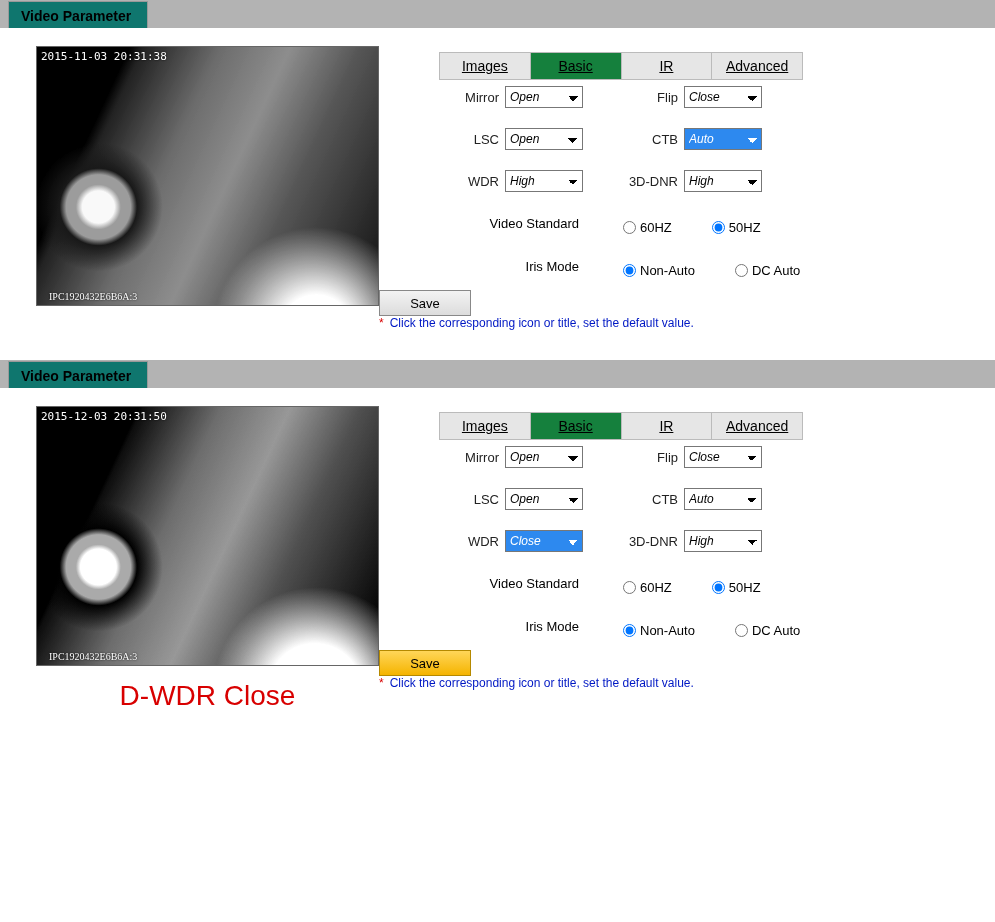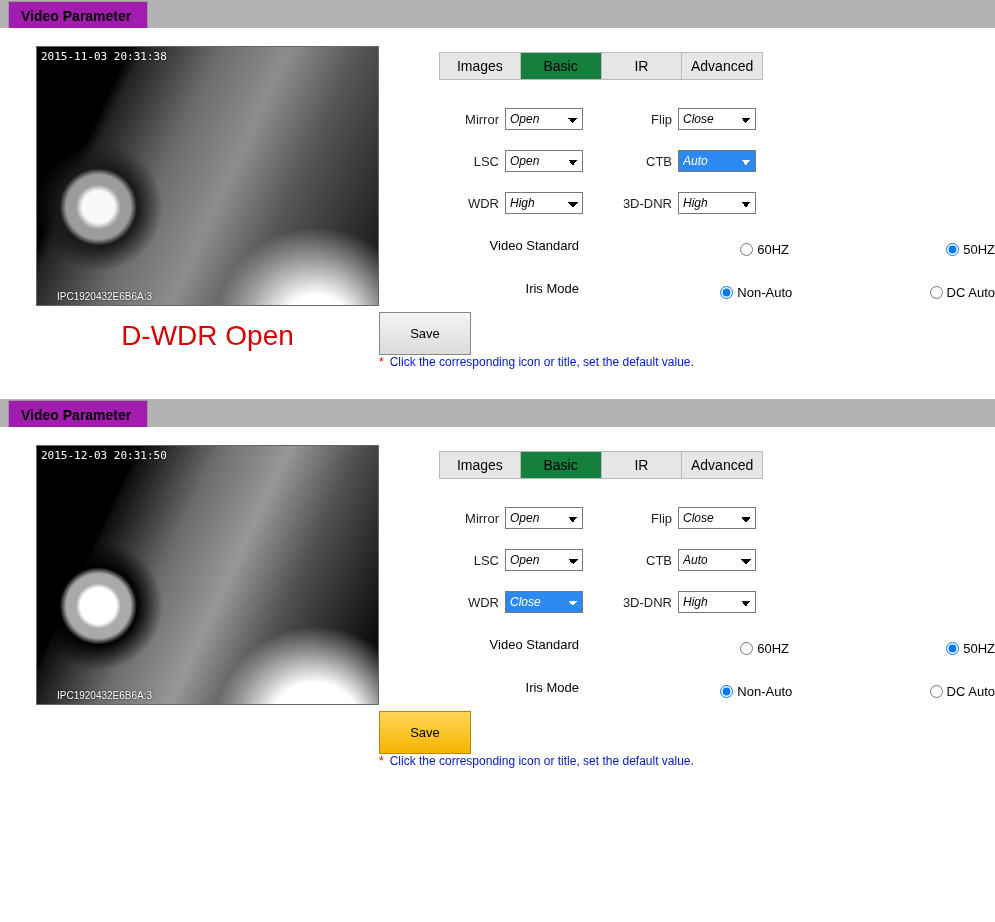--- a/index.html
+++ b/index.html
@@ -13,21 +13,21 @@
   .section {
     margin-bottom: 30px;
   }
   .header-bar {
     background: #b3b3b3;
     height: 28px;
     display: flex;
     align-items: flex-end;
   }
   .tab-title {
-    background: #a21caf;
+    background: #0f766e;
     font-weight: bold;
     font-size: 14px;
     padding: 6px 16px 4px 12px;
     border: 1px solid #999;
     border-bottom: none;
     margin-left: 8px;
   }
   .content-area {
     display: flex;
     padding: 18px 0 0 36px;
@@ -46,23 +46,23 @@
   .preview .ts {
     position: absolute;
     top: 3px; left: 4px;
     color: #fff;
     font-family: monospace;
     font-size: 11px;
     text-shadow: 0 0 2px #000;
   }
   .preview .osd-bl {
     position: absolute;
-    bottom: 3px; left: 20px;
+    bottom: 3px; left: 12px;
     color: #fff;
-    font-family: Liberation Sans, sans-serif;
+    font-family: Liberation Serif, serif;
     font-size: 10px;
     text-shadow: 0 0 2px #000;
   }
   
   .scene {
     position:absolute; inset:0;
     background:
       radial-gradient(circle at 82% 110%, #fff 0 8%, rgba(255,255,255,0) 26%),
       radial-gradient(circle at 18% 62%, #eee 0 5%, #999 7% 10%, #222 12%, rgba(0,0,0,0) 20%),
       linear-gradient(115deg, #0a0a0a 0 20%, #2a2a2a 23%, #6e6e6e 40%, #8c8c8c 55%, #5a5a5a 70%, #1a1a1a 100%);
@@ -76,37 +76,38 @@
   .caption {
     color: #d80000;
     font-size: 28px;
     margin-top: 14px;
     text-align: center;
   }
   .controls-col { flex:1; padding-top: 6px; }
   .ctrl-tabs {
     display:flex;
     border: 1px solid #bbb;
-    width: 324px;
+    width: 364px;
     margin-left: 10px;
-    margin-bottom: 28px;
+    margin-bottom: 6px;
+    text-decoration: underline;
   }
   .ctrl-tab {
     flex:1;
     text-align:center;
     padding: 5px 0;
     font-size: 14px;
     background: #e6e6e6;
     border-right: 1px solid #bbb;
     cursor: pointer;
   }
   .ctrl-tab:last-child{ border-right:none; }
   .ctrl-tab.active { background: #15803d; }
   .form-rows { display:flex; flex-direction:column; gap: 20px; }
-  .row2 { display:flex; gap: 19px; }
+  .row2 { display:flex; gap: 25px; }
   .field { display:flex; align-items:center; gap:6px; }
   .field label {
     font-size: 13px;
     text-align: right;
     width: 70px;
     color:#222;
   }
   .sel {
     width: 78px;
     height: 22px;
@@ -126,28 +127,28 @@
   }
   .sel.hl {
     background-color: #2d89ef;
     color: #fff;
     background-image: linear-gradient(45deg, transparent 50%, #fff 50%),
                       linear-gradient(135deg, #fff 50%, transparent 50%);
     background-position: right 9px top 9px, right 4px top 9px;
     background-size: 5px 5px, 5px 5px;
     background-repeat: no-repeat;
   }
-  .radio-row { display:flex; align-items:center; gap: 64px; justify-content: space-between; }
+  .radio-row { display:flex; align-items:center; gap: 40px; }
   .radio-row .grp-label { font-size: 13px; width: 150px; text-align:right; margin-right: 4px; }
   .radio-opt { font-size: 13px; display:flex; align-items:center; gap:2px;margin-top:8px; }
   .radio-opt input { margin:0 2px 0 0; }
   .save-row { margin-top: 12px; margin-left: 0; }
   .save-btn {
     width: 92px;
-    height: 43px;
+    height: 26px;
     border: 1px solid #888;
     background: linear-gradient(#f3f3f3,#dcdcdc);
     font-size: 13px;
     cursor: pointer;
   }
   .save-btn.amber{
     background: linear-gradient(#ffd659,#f5b400);
     border-color: #b58900;
   }
   .hint { font-size: 12px; }
@@ -161,21 +162,20 @@
   <div class="header-bar">
     <div class="tab-title">Video Parameter</div>
   </div>
   <div class="content-area">
     <div class="preview-col">
       <div class="preview">
         <div class="scene"></div>
         <div class="ts">2015-11-03 20:31:38</div>
         <div class="osd-bl">IPC1920432E6B6A:3</div>
       </div>
-      <div class="caption">D-WDR Open</div>
     </div>
     <div class="controls-col">
       <div class="ctrl-tabs">
         <div class="ctrl-tab">Images</div>
         <div class="ctrl-tab active">Basic</div>
         <div class="ctrl-tab">IR</div>
         <div class="ctrl-tab">Advanced</div>
       </div>
       <div class="form-rows">
         <div class="row2">
@@ -243,20 +243,21 @@
   <div class="header-bar">
     <div class="tab-title">Video Parameter</div>
   </div>
   <div class="content-area">
     <div class="preview-col">
       <div class="preview">
         <div class="scene" style="filter:contrast(1.35) brightness(1.05);"></div>
         <div class="ts">2015-12-03 20:31:50</div>
         <div class="osd-bl">IPC1920432E6B6A:3</div>
       </div>
+      <div class="caption">D-WDR Close</div>
     </div>
     <div class="controls-col">
       <div class="ctrl-tabs">
         <div class="ctrl-tab">Images</div>
         <div class="ctrl-tab active">Basic</div>
         <div class="ctrl-tab">IR</div>
         <div class="ctrl-tab">Advanced</div>
       </div>
       <div class="form-rows">
         <div class="row2">

